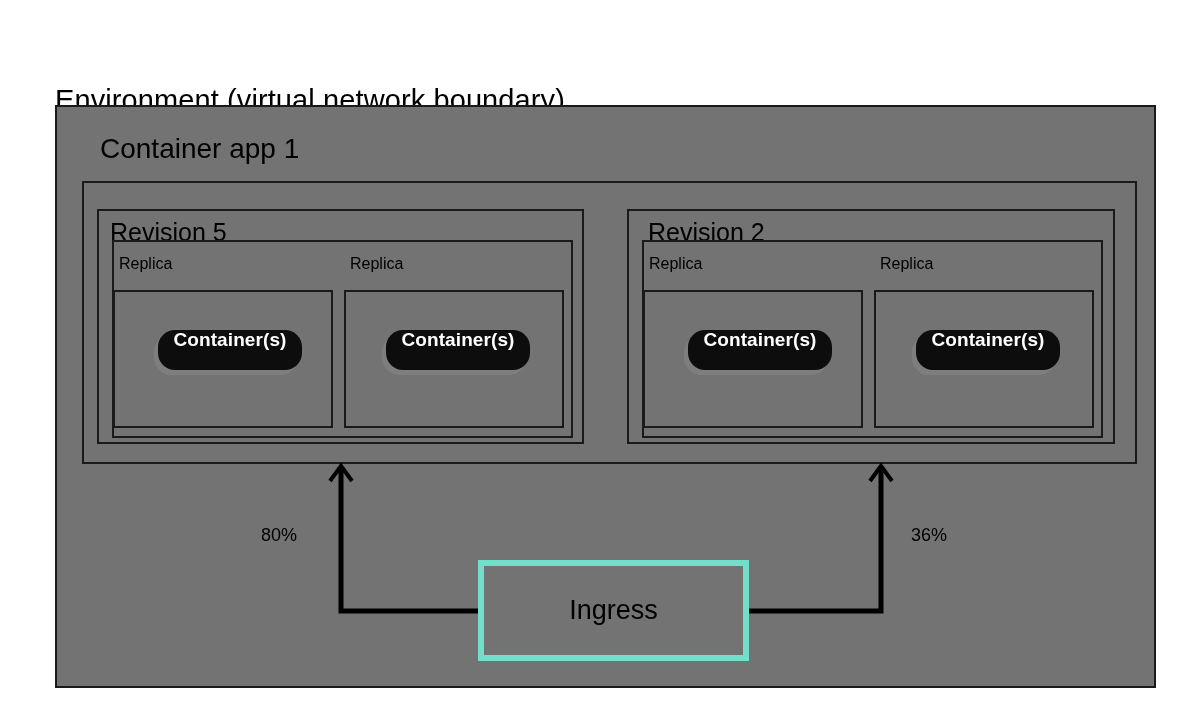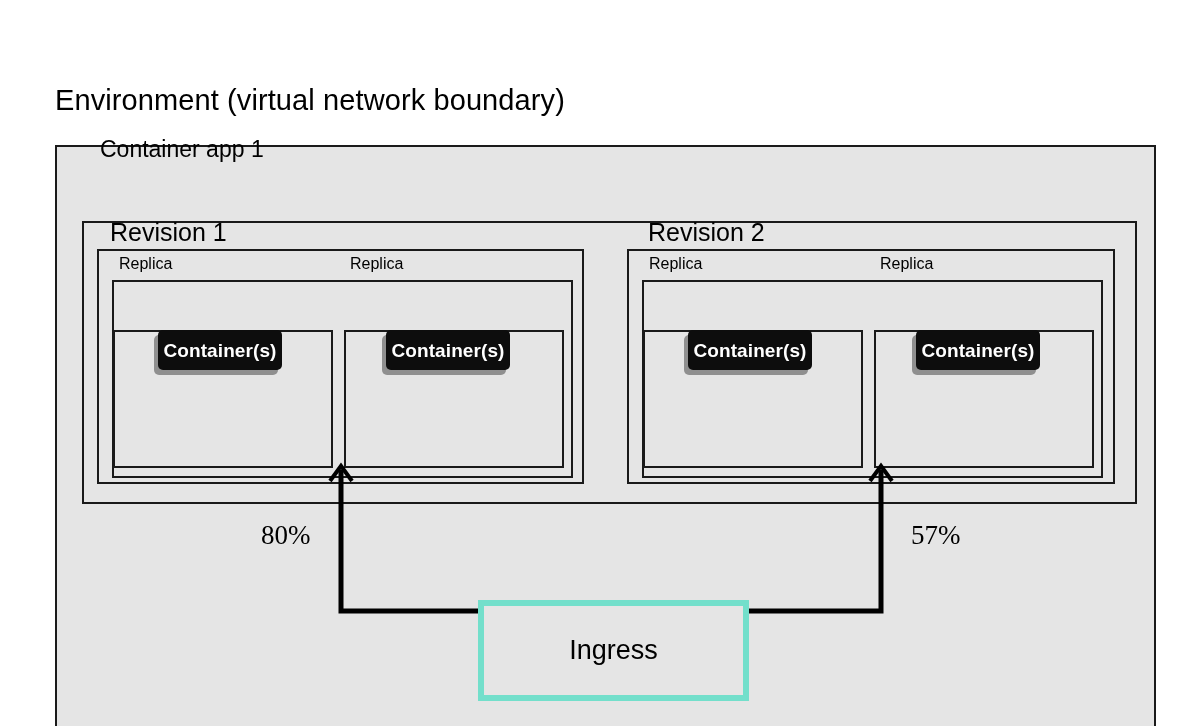--- a/index.html
+++ b/index.html
@@ -27,42 +27,41 @@
     font-weight: 400;
     white-space: nowrap;
     letter-spacing: 0.1px;
     margin-top: 36px;
   }
 
   
   .box {
     position: absolute;
     box-sizing: border-box;
-    background: #e5e5e5;
-    margin-top: 40px;
+    background: #737373;
   }
   .env-box {
     left: 55px;
     top: 105px;
     width: 1101px;
     height: 583px;
     border: 2px solid #1a1a1a;
   }
   .app-box {
     left: 82px;
     top: 181px;
     width: 1055px;
     height: 283px;
     border: 2px solid #1a1a1a;
   }
   .app-title {
     position: absolute;
     left: 100px;
     top: 132px;
-    font-size: 23px;
+    font-size: 28px;
     line-height: 34px;
     font-weight: 400;
     white-space: nowrap;
   }
 
   .rev-box {
     border: 2px solid #1a1a1a;
     top: 209px;
     height: 235px;
   }
@@ -111,27 +110,27 @@
   }
   .replica-box.b1 { left: 113px; }
   .replica-box.b2 { left: 344px; }
   .replica-box.b3 { left: 643px; }
   .replica-box.b4 { left: 874px; }
 
   
   .container-pill {
     position: absolute;
     top: 330px;
-    width: 124px;
+    width: 144px;
     height: 40px;
     background: #0d0d0d;
-    border-radius: 5px;
+    border-radius: 17px;
     box-shadow: -4px 5px 0 0 rgba(128,128,128,0.85);
     display: flex;
-    align-items: center;
+    align-items: flex-start;
     justify-content: center;
   }
   .container-pill span {
     color: #ffffff;
     font-size: 19px;
     font-weight: 700;
     line-height: 1;
     letter-spacing: 0.1px;
     white-space: nowrap;
   }
@@ -164,42 +163,41 @@
     left: 0;
     top: 0;
     width: 1200px;
     height: 726px;
     pointer-events: none;
   }
 
   
   .pct {
     position: absolute;
-    font-size: 27px;
+    font-size: 18px;
     line-height: 34px;
     font-weight: 400;
     white-space: nowrap;
-    font-family: Liberation Serif, serif;
   }
   .pct.left  { left: 261px; top: 518px; }
   .pct.right { left: 911px; top: 518px; }
 </style>
 </head>
 <body>
 
 <div class="env-title">Environment (virtual network boundary)</div>
 
 <div class="box env-box"></div>
 
 <div class="app-title">Container app 1</div>
 
 <div class="box app-box"></div>
 
 <div class="box rev-box rev1"></div>
-<div class="rev-title rev1">Revision 1</div>
+<div class="rev-title rev1">Revision 5</div>
 <div class="box replica-group g1"></div>
 
 <div class="replica-label r1">Replica</div>
 <div class="box replica-box b1"></div>
 <div class="container-pill c1">
   <span>Container(s)</span>
 </div>
 
 <div class="replica-label r2">Replica</div>
 <div class="box replica-box b2"></div>
@@ -226,17 +224,17 @@
 <svg class="connectors" viewBox="0 0 1200 726" xmlns="http://www.w3.org/2000/svg">
 
   <path d="M 478 611 L 341 611 L 341 470" fill="none" stroke="#000000" stroke-width="5"></path>
   <path d="M 330 481 L 341 466 L 352 481" fill="none" stroke="#000000" stroke-width="4" stroke-linecap="butt" stroke-linejoin="miter"></path>
 
   <path d="M 749 611 L 881 611 L 881 470" fill="none" stroke="#000000" stroke-width="5"></path>
   <path d="M 870 481 L 881 466 L 892 481" fill="none" stroke="#000000" stroke-width="4" stroke-linecap="butt" stroke-linejoin="miter"></path>
 </svg>
 
 <div class="pct left">80%</div>
-<div class="pct right">57%</div>
+<div class="pct right">36%</div>
 
 <div class="box ingress-box">
   <span>Ingress</span>
 </div>
 
 </body></html>

